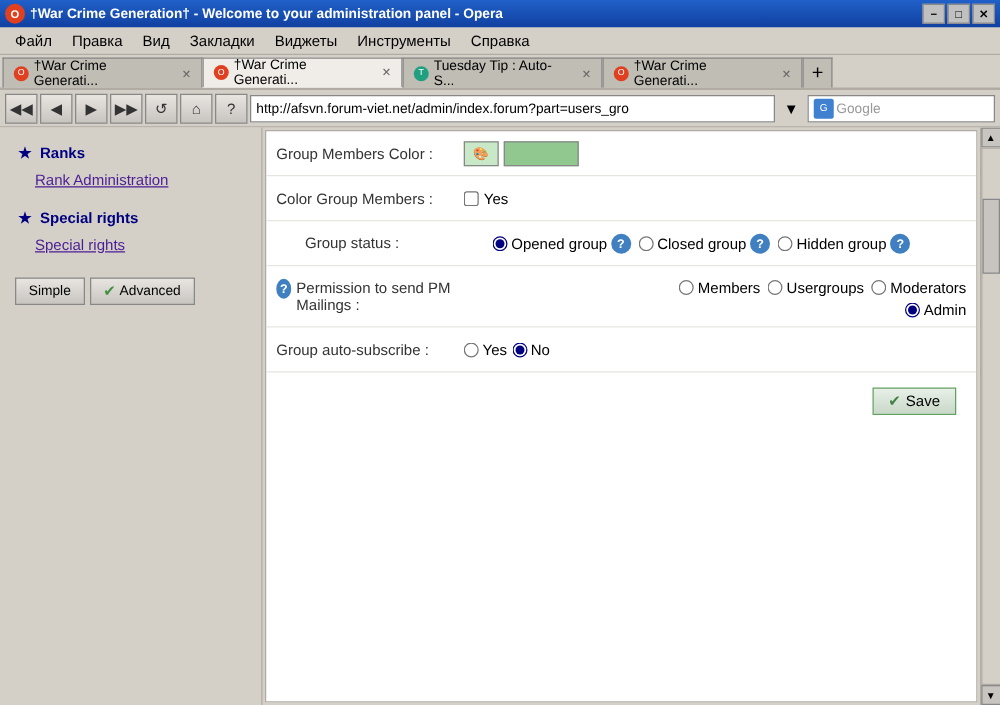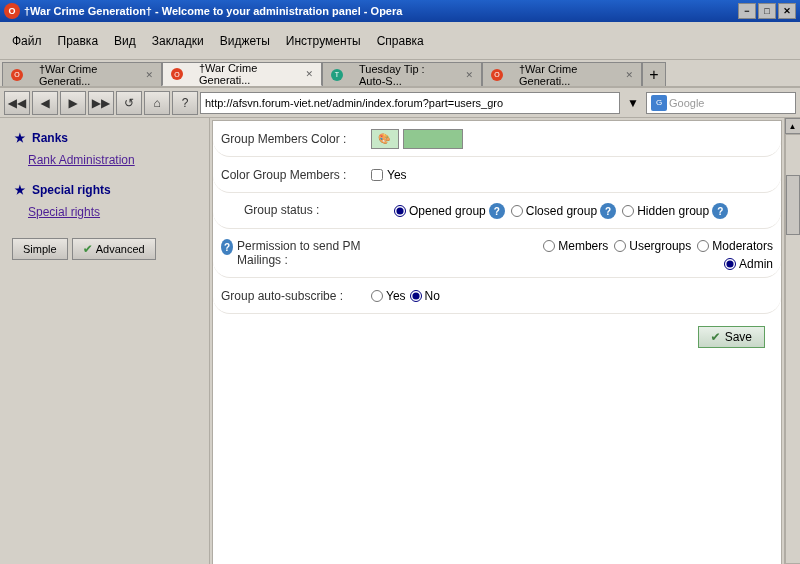--- a/index.html
+++ b/index.html
@@ -18,21 +18,21 @@
       font-weight: bold;
     }
     .titlebar-left { display: flex; align-items: center; gap: 4px; }
     .titlebar-icon { width: 16px; height: 16px; background: #e04020; border-radius: 50%; display: flex; align-items: center; justify-content: center; color: white; font-size: 9px; font-weight: bold; }
     .titlebar-controls { display: flex; gap: 2px; }
     .titlebar-btn { width: 18px; height: 16px; background: #c0c0c0; border: 1px solid #888; font-size: 9px; display: flex; align-items: center; justify-content: center; cursor: pointer; color: #000; }
 
     
     .menubar {
       background: #d4d0c8;
-      height: 38px;
+      height: 22px;
       display: flex;
       align-items: center;
       padding: 0 4px;
       border-bottom: 1px solid #b0aca4;
     }
     .menu-item { padding: 2px 8px; font-size: 12px; cursor: pointer; color: #000; }
 
     
     .tabbar {
       background: #d4d0c8;
@@ -45,21 +45,21 @@
     .tab {
       display: flex;
       align-items: center;
       height: 24px;
       padding: 0 8px;
       background: #c0bdb5;
       border: 1px solid #888;
       border-bottom: none;
       font-size: 11px;
       cursor: pointer;
-      gap: 16px;
+      gap: 4px;
       max-width: 160px;
       overflow: hidden;
     }
     .tab.active { background: #f0ede8; border-bottom: 1px solid #f0ede8; }
     .tab-favicon { width: 12px; height: 12px; background: #e04020; border-radius: 50%; flex-shrink: 0; font-size: 7px; color: white; display: flex; align-items: center; justify-content: center; }
     .tab-favicon.teal { background: #20a080; }
     .tab-close { margin-left: 4px; font-size: 9px; color: #666; flex-shrink: 0; }
     .tab-new { width: 24px; height: 24px; background: #c0bdb5; border: 1px solid #888; border-bottom: none; display: flex; align-items: center; justify-content: center; font-size: 16px; cursor: pointer; }
 
     
@@ -165,21 +165,20 @@
       overflow-y: auto;
       border: 1px solid #b0aca4;
       margin: 2px;
     }
     .form-row {
       display: flex;
       align-items: center;
       padding: 6px 8px;
       border-bottom: 1px solid #e8e5e0;
       min-height: 36px;
-      border-radius: 17px;
     }
     .form-label {
       width: 150px;
       font-size: 12px;
       color: #333;
       font-weight: normal;
       flex-shrink: 0;
     }
     .form-control {
       flex: 1;

